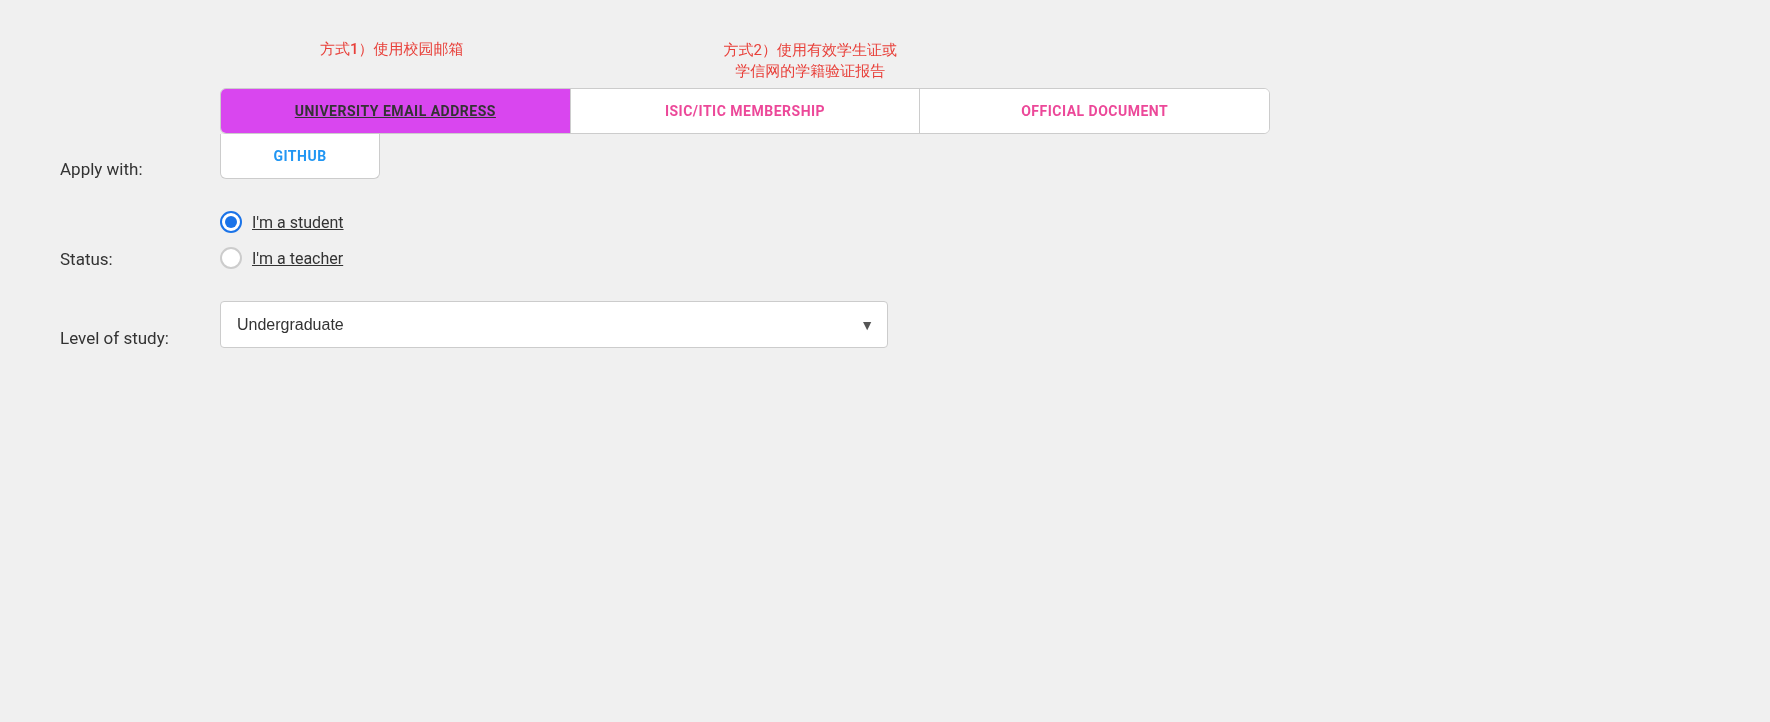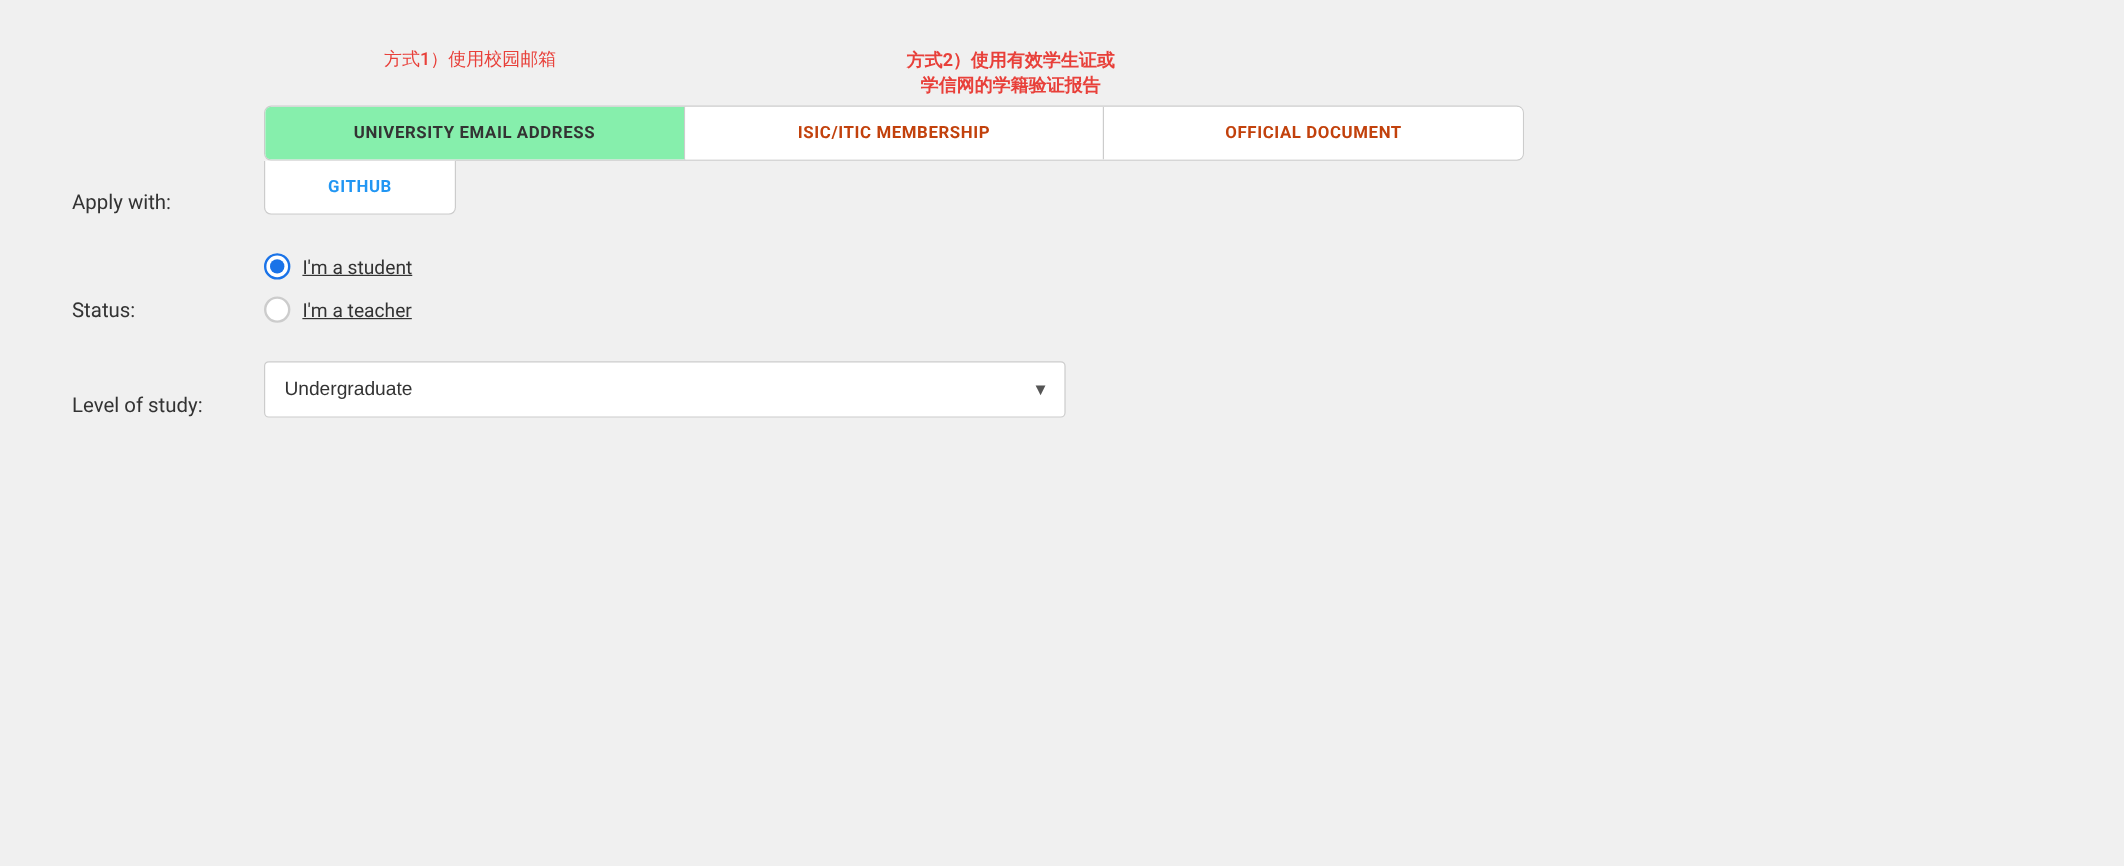--- a/index.html
+++ b/index.html
@@ -55,54 +55,54 @@
       color: #e8403a;
       font-size: 15px;
       font-weight: 500;
       margin-left: 100px;
       margin-right: 260px;
     }
 
     .annotation-2 {
       color: #e8403a;
       font-size: 15px;
-      font-weight: 700;
+      font-weight: 400;
       text-align: center;
       line-height: 1.4;
-      margin-left: 32px;
     }
 
     .tabs-row {
       display: flex;
       border: 1px solid #ccc;
       border-radius: 6px;
       overflow: hidden;
       background: #fff;
       width: 1050px;
     }
 
     .tab-item {
       flex: 1;
       padding: 14px 20px;
       text-align: center;
       font-size: 14px;
       font-weight: 700;
       letter-spacing: 0.5px;
       cursor: pointer;
       border-right: 1px solid #ccc;
-      color: #c2410c;
+      color: #ec4899;
     }
 
     .tab-item:last-child {
       border-right: none;
     }
 
     .tab-item.active {
       color: #333;
-      background: #86efac;
+      background: #d946ef;
+      text-decoration: underline;
     }
 
     .tab-item:not(.active) {
       background: #fff;
     }
 
     .second-tabs-row {
       margin-top: 0;
       display: flex;
     }

